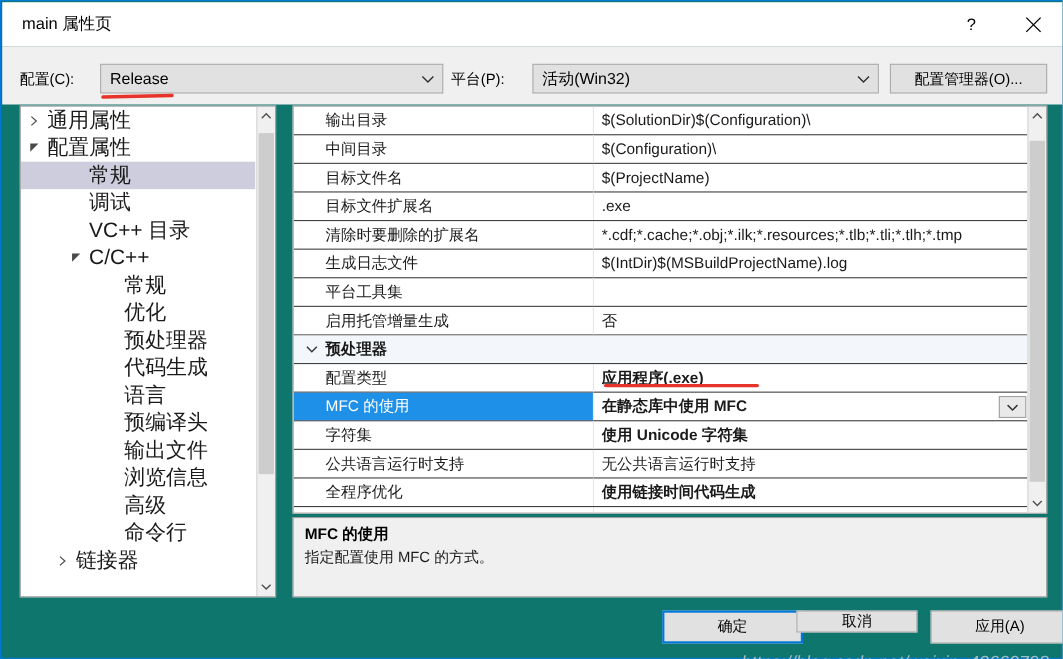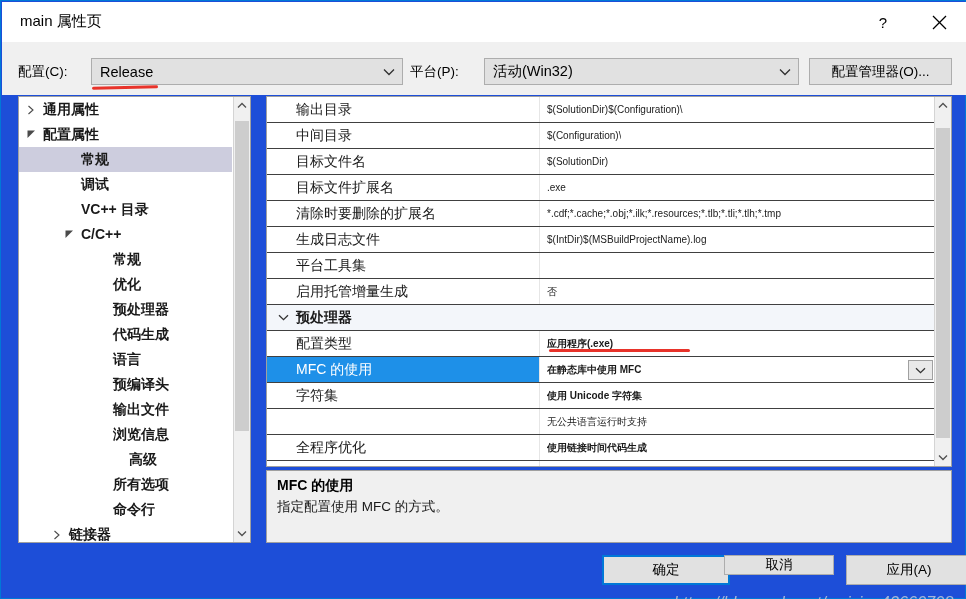--- a/index.html
+++ b/index.html
@@ -6,21 +6,21 @@
   body{
     width:966px;height:599px;
     background:#f0f0f0;
     font-family:"Liberation Sans","DejaVu Sans",sans-serif;
     font-size:13.5px;color:#000;
     overflow:hidden;
     position:relative;
   }
   .dialog{
     position:absolute;left:0;top:0;width:966px;height:599px;
-    background:#1d4ed8;
+    background:#0f766e;
     border:1px solid #0078d7;
     box-sizing:border-box;
     padding-left:40px;
   }
   
   .titlebar{
     position:absolute;left:1px;top:1px;width:964px;height:40px;
     background:#ffffff;
     box-sizing:border-box;
   }
@@ -71,23 +71,22 @@
   .btn-cfgmgr{left:808px;top:57px;width:143px;height:27px;}
   
   .treepanel{
     position:absolute;left:17px;top:95px;width:233px;height:447px;
     background:#ffffff;border:1px solid #a0a0a0;box-sizing:border-box;
     overflow:hidden;
   }
   .tree{position:absolute;left:0;top:0;width:213px;}
   .tnode{
     position:relative;height:25px;line-height:25px;
-    font-size:14px;color:#1a1a1a;white-space:nowrap;
+    font-size:19px;color:#1a1a1a;white-space:nowrap;
     cursor:default;
-    font-weight:bold;
   }
   .tnode.sel{background:#cdcdde;}
   .tnode .tw{
     position:absolute;top:0;width:16px;height:25px;
     display:flex;align-items:center;justify-content:center;
   }
   .tnode .tl{position:absolute;top:0;}
   .scroll-v{
     position:absolute;top:0;width:17px;
     background:#f0f0f0;border-left:1px solid #d4d4d4;
@@ -112,21 +111,21 @@
     white-space:nowrap;cursor:default;
   }
   .grow .gname{
     position:absolute;left:0;top:0;width:272px;height:25px;
     padding-left:29px;box-sizing:border-box;
     font-size:14px;color:#1a1a1a;
     overflow:hidden;
   }
   .grow .gval{
     position:absolute;left:280px;top:0;height:25px;
-    padding-left:0;font-size:10px;color:#1a1a1a;
+    padding-left:0;font-size:14px;color:#1a1a1a;
     overflow:hidden;
   }
   .grow .gsep{
     position:absolute;left:272px;top:0;width:1px;height:25px;background:#e6e6e6;
   }
   .grow.bold .gval{font-weight:bold;}
   .grow.cat{background:#f3f6fa;}
   .grow.cat .gname{font-weight:bold;padding-left:29px;}
   .grow.cat .catchev{
     position:absolute;left:8px;top:0;width:16px;height:25px;
@@ -258,24 +257,21 @@
         <div class="tnode">
           <span class="tl" style="left: 94px;">预编译头</span>
         </div>
         <div class="tnode">
           <span class="tl" style="left: 94px;">输出文件</span>
         </div>
         <div class="tnode">
           <span class="tl" style="left: 94px;">浏览信息</span>
         </div>
         <div class="tnode">
-          <span class="tl" style="left: 94px; margin-left: 16px;">高级</span>
-        </div>
-        <div class="tnode">
-          <span class="tl" style="left: 94px;">所有选项</span>
+          <span class="tl" style="left: 94px;">高级</span>
         </div>
         <div class="tnode">
           <span class="tl" style="left: 94px;">命令行</span>
         </div>
         <div class="tnode">
           <span class="tw" style="left: 30px;">
             <svg width="8" height="10" viewBox="0 0 8 10">
               <polyline points="1.5,1 6,5 1.5,9" fill="none" stroke="#4a4a4a" stroke-width="1.1"></polyline>
             </svg>
           </span>
@@ -305,21 +301,21 @@
           <span class="gval">$(SolutionDir)$(Configuration)\</span>
         </div>
         <div class="grow">
           <span class="gsep"></span>
           <span class="gname">中间目录</span>
           <span class="gval">$(Configuration)\</span>
         </div>
         <div class="grow">
           <span class="gsep"></span>
           <span class="gname">目标文件名</span>
-          <span class="gval">$(SolutionDir)</span>
+          <span class="gval">$(ProjectName)</span>
         </div>
         <div class="grow">
           <span class="gsep"></span>
           <span class="gname">目标文件扩展名</span>
           <span class="gval">.exe</span>
         </div>
         <div class="grow">
           <span class="gsep"></span>
           <span class="gname">清除时要删除的扩展名</span>
           <span class="gval">*.cdf;*.cache;*.obj;*.ilk;*.resources;*.tlb;*.tli;*.tlh;*.tmp</span>
@@ -361,20 +357,21 @@
             </svg>
           </span>
         </div>
         <div class="grow bold">
           <span class="gsep"></span>
           <span class="gname">字符集</span>
           <span class="gval">使用 Unicode 字符集</span>
         </div>
         <div class="grow">
           <span class="gsep"></span>
+          <span class="gname">公共语言运行时支持</span>
           <span class="gval">无公共语言运行时支持</span>
         </div>
         <div class="grow bold">
           <span class="gsep"></span>
           <span class="gname">全程序优化</span>
           <span class="gval">使用链接时间代码生成</span>
         </div>
         <div class="grow">
           <span class="gsep"></span>
           <span class="gname">Windows 应用商店应用支持</span>

